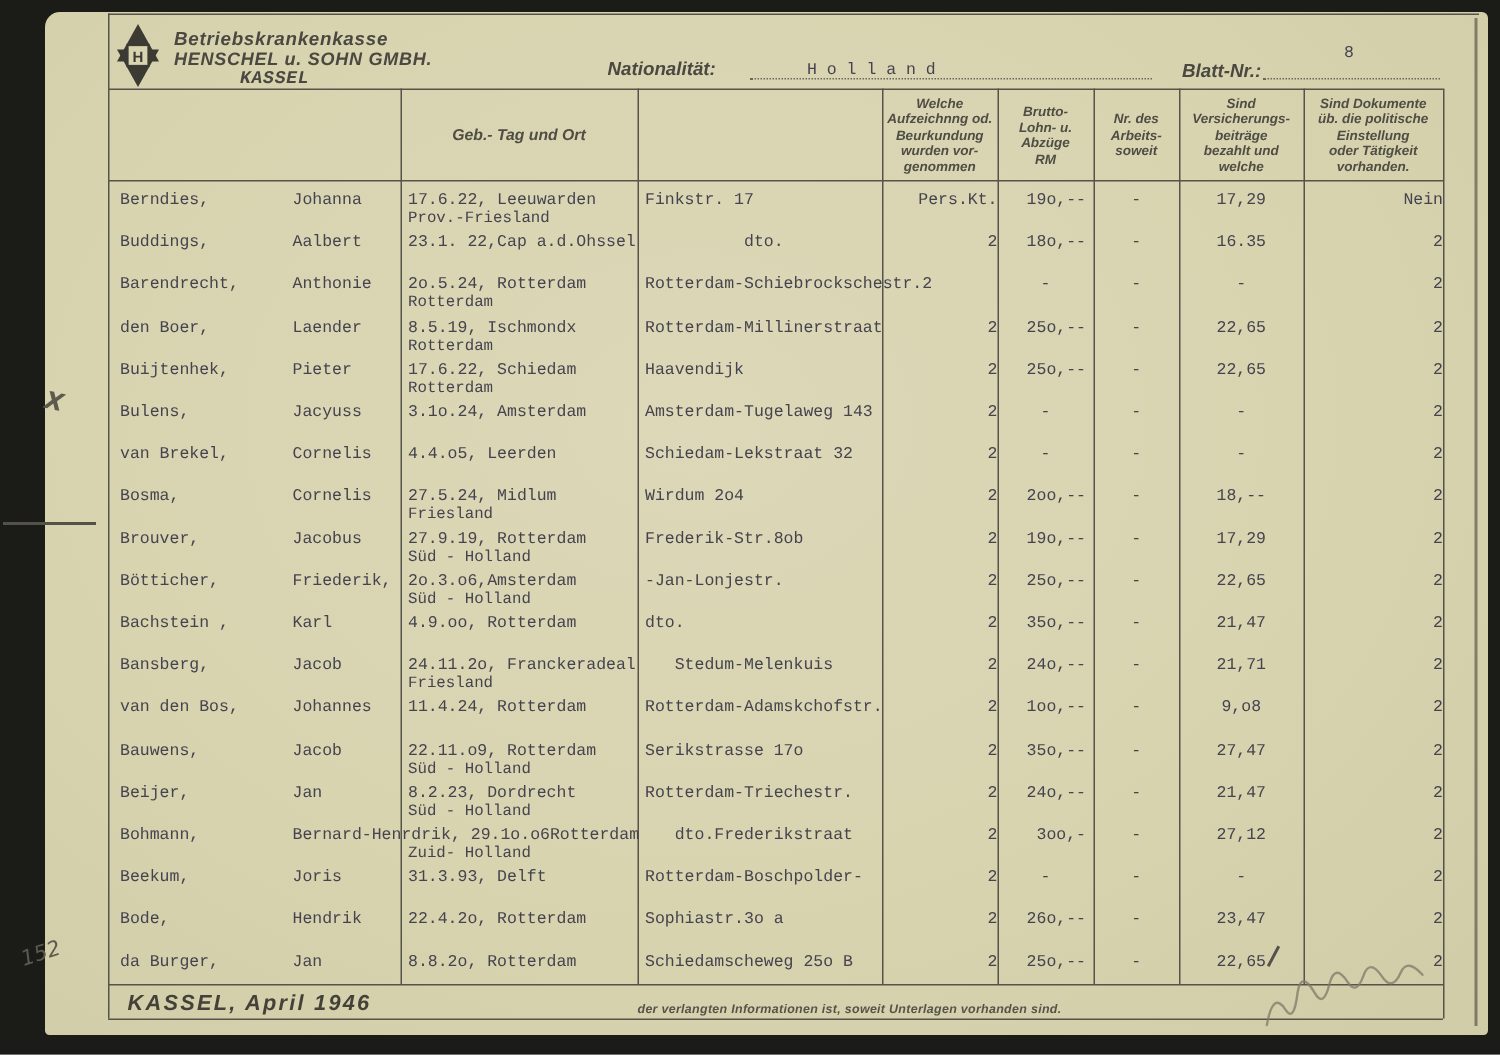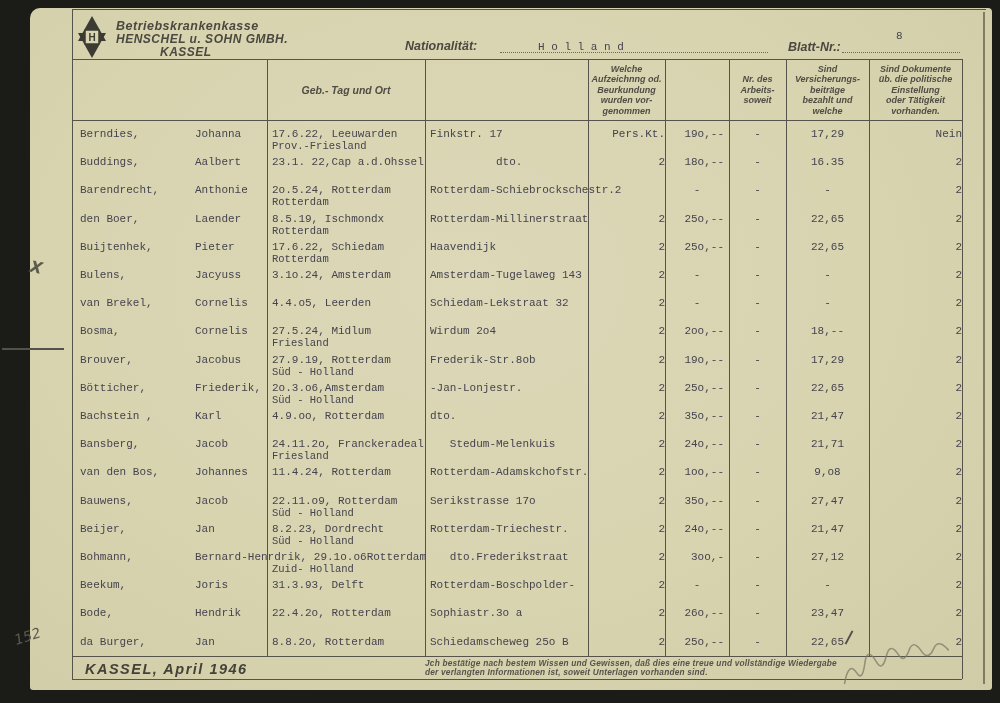--- a/index.html
+++ b/index.html
@@ -69,36 +69,40 @@
     <div class="edge-line" style="left:953px; top:4px; height:672px;"></div>
 
     <svg class="sig" style="left:44px; top:8px; opacity:1;" width="36" height="42" viewBox="0 0 36 42">
       <polygon points="18,0 32,25 4,25" fill="#3c3b33"></polygon>
       <polygon points="18,42 4,17 32,17" fill="#3c3b33"></polygon>
       <rect x="11" y="14" width="14" height="14" fill="#d8d4b0" stroke="#3c3b33" stroke-width="1.5"></rect>
       <text x="18" y="25" text-anchor="middle" font-size="10" font-weight="bold" fill="#3c3b33" font-family="Liberation Sans, sans-serif">H</text>
     </svg>
     <div class="print org-line" style="left:86px; top:11px; font-size:12.5px;">Betriebskrankenkasse</div>
     <div class="print org-line" style="left:86px; top:24px; font-size:12px;">HENSCHEL u. SOHN GMBH.</div>
-    <div class="print org-line" style="left:130px; top:37px; font-size:12px;">KASSEL</div>
+    <div class="print org-line" style="left:130px; top:37px; font-size:12px;font-family:Liberation Mono, monospace;">KASSEL</div>
 
     <div class="print" style="left:375px; top:31px; font-size:12.5px;">Nationalität:</div>
     <div class="dotted" style="left:470px; top:31px; width:268px; height:14px;"></div>
     <div class="type" style="position:absolute; left:508px; top:33px;">H o l l a n d</div>
 
     <div class="print" style="left:758px; top:32px; font-size:12.5px;">Blatt-Nr.:</div>
     <div class="dotted" style="left:812px; top:31px; width:118px; height:14px;"></div>
     <div class="type" style="position:absolute; left:866px; top:22px;">8</div>
 
     <div class="col-h big" style="left:237px; width:158px;">Geb.- Tag und Ort</div>
     <div class="col-h" style="left:558px; width:77px;">Welche
 Aufzeichnng od.
 Beurkundung
 wurden vor-
 genommen</div>
+    <div class="col-h" style="left:635px; width:64px;">Brutto-
+Lohn- u.
+Abzüge
+RM</div>
     <div class="col-h" style="left:699px; width:57px;">Nr. des
 Arbeits-
 soweit</div>
     <div class="col-h" style="left:839px; width:93px;">Sind Dokumente
 üb. die politische
 Einstellung
 oder Tätigkeit
 vorhanden.</div>
     <div class="col-h" style="left:756px; width:83px;">Sind
 Versicherungs-
@@ -122,21 +126,20 @@
         <div class="row type" style="top: 458.4px;"><span class="c-surname">van den Bos,</span><span class="c-firstname">Johannes</span><span class="c-birth1">11.4.24, Rotterdam</span><span class="c-birth2"></span><span class="c-address">Rotterdam-Adamskchofstr.</span><span class="c-record">2</span><span class="c-wage">1oo,--</span><span class="c-workbook">-</span><span class="c-contrib">9,o8</span><span class="c-docs">2</span></div>
         <div class="row type" style="top: 486.6px;"><span class="c-surname">Bauwens,</span><span class="c-firstname">Jacob</span><span class="c-birth1">22.11.o9, Rotterdam</span><span class="c-birth2">Süd - Holland</span><span class="c-address">Serikstrasse 17o</span><span class="c-record">2</span><span class="c-wage">35o,--</span><span class="c-workbook">-</span><span class="c-contrib">27,47</span><span class="c-docs">2</span></div>
         <div class="row type" style="top: 514.8px;"><span class="c-surname">Beijer,</span><span class="c-firstname">Jan</span><span class="c-birth1">8.2.23, Dordrecht</span><span class="c-birth2">Süd - Holland</span><span class="c-address">Rotterdam-Triechestr.</span><span class="c-record">2</span><span class="c-wage">24o,--</span><span class="c-workbook">-</span><span class="c-contrib">21,47</span><span class="c-docs">2</span></div>
         <div class="row type" style="top: 543px;"><span class="c-surname">Bohmann,</span><span class="c-firstname">Bernard-Henrdrik, 29.1o.o6Rotterdam</span><span class="c-birth1"></span><span class="c-birth2">Zuid- Holland</span><span class="c-address">   dto.Frederikstraat</span><span class="c-record">2</span><span class="c-wage">3oo,-</span><span class="c-workbook">-</span><span class="c-contrib">27,12</span><span class="c-docs">2</span></div>
         <div class="row type" style="top: 571.2px;"><span class="c-surname">Beekum,</span><span class="c-firstname">Joris</span><span class="c-birth1">31.3.93, Delft</span><span class="c-birth2"></span><span class="c-address">Rotterdam-Boschpolder-</span><span class="c-record">2</span><span class="c-wage dash">-</span><span class="c-workbook">-</span><span class="c-contrib">-</span><span class="c-docs">2</span></div>
         <div class="row type" style="top: 599.4px;"><span class="c-surname">Bode,</span><span class="c-firstname">Hendrik</span><span class="c-birth1">22.4.2o, Rotterdam</span><span class="c-birth2"></span><span class="c-address">Sophiastr.3o a</span><span class="c-record">2</span><span class="c-wage">26o,--</span><span class="c-workbook">-</span><span class="c-contrib">23,47</span><span class="c-docs">2</span></div>
         <div class="row type" style="top: 627.6px;"><span class="c-surname">da Burger,</span><span class="c-firstname">Jan</span><span class="c-birth1">8.8.2o, Rotterdam</span><span class="c-birth2"></span><span class="c-address">Schiedamscheweg 25o B</span><span class="c-record">2</span><span class="c-wage">25o,--</span><span class="c-workbook">-</span><span class="c-contrib">22,65</span><span class="c-docs">2</span></div>
       </div>
 
     <div class="footer-place">KASSEL, April 1946</div>
-    <div class="cert" style="top:651px;">Jch bestätige nach bestem Wissen und Gewissen, daß dies eine treue und vollständige Wiedergabe</div>
     <div class="cert" style="top:660px;">der verlangten Informationen ist, soweit Unterlagen vorhanden sind.</div>
     <svg class="sig" style="left:808px; top:636px; transform:rotate(-10deg);" width="118" height="40" viewBox="0 0 118 40">
       <path d="M4,30 q8,-22 14,-8 q4,10 10,-10 q5,-14 11,2 q4,12 11,-4 q6,-13 12,1 q4,10 11,-2 q6,-11 12,2 q5,12 13,0 q6,-9 14,4" fill="none" stroke="#807c68" stroke-width="1.6" stroke-linecap="round"></path>
     </svg>
   </div>
 
   <div class="pencil" style="left:30px; top:258px; font-size:16px; transform:rotate(12deg); font-weight:bold;">X</div>
   <div class="pencil-line" style="left:2px; top:348px; width:62px; height:2px;"></div>
   <div class="pencil" style="left:14px; top:628px; font-size:14px; transform:rotate(-18deg);">152</div>
   <div class="pencil-line" style="left:848px; top:630px; width:2px; height:15px; transform:rotate(28deg);"></div>

